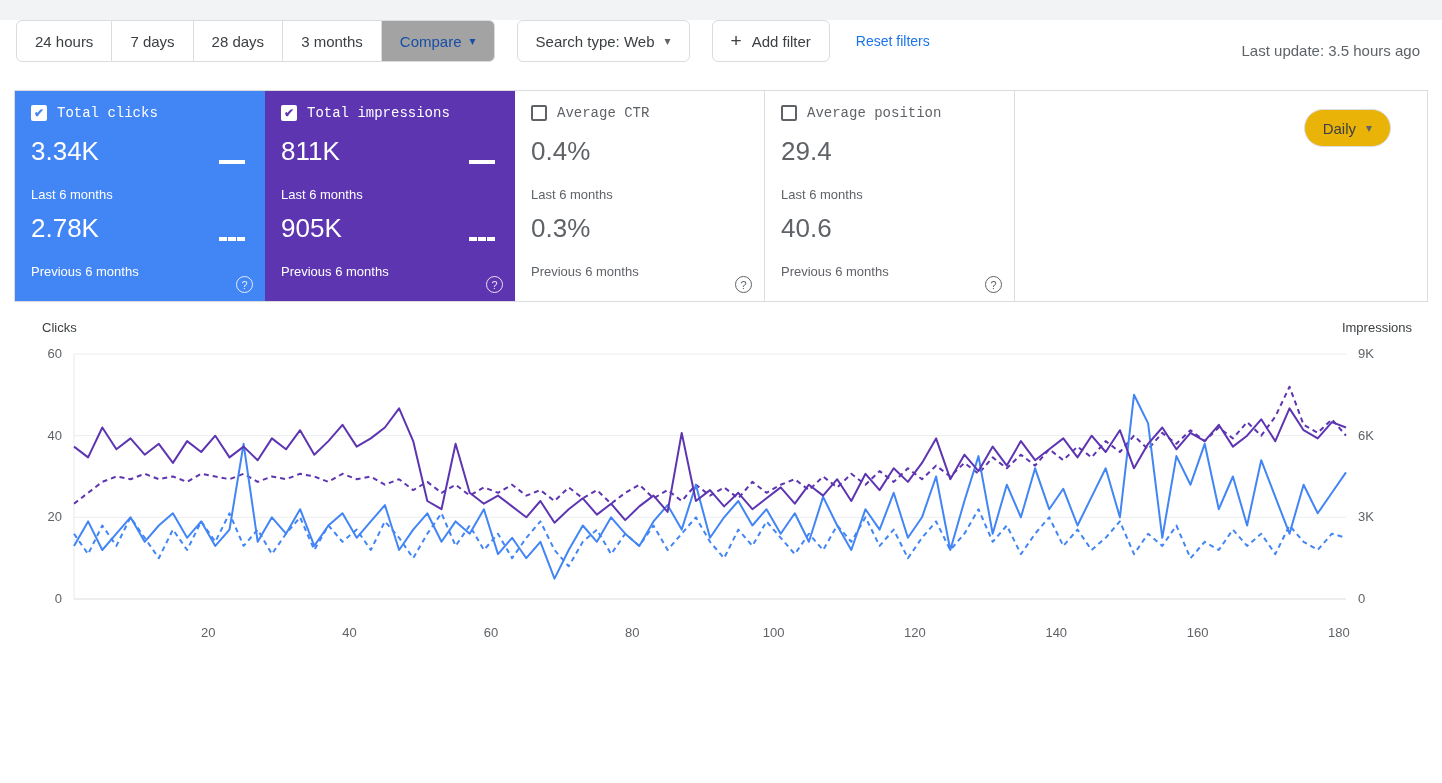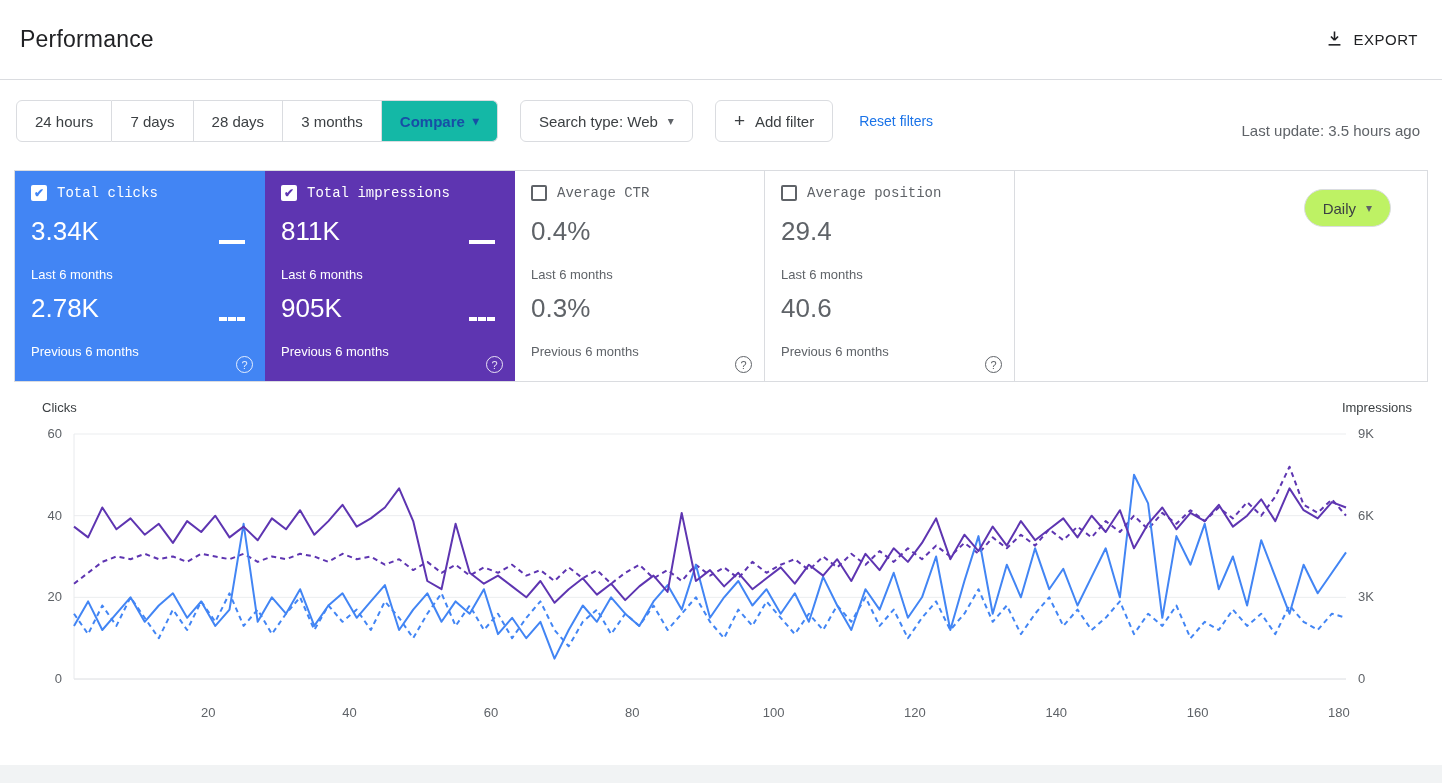--- a/index.html
+++ b/index.html
@@ -16,21 +16,21 @@
     font-family:inherit; }
 
   
   .toolbar { display:flex; align-items:center; margin:20px 16px 0 16px; gap:14px; }
   .range-group { display:flex; }
   .range-group button { height:42px; padding:12px 18px; background:#fff; border:1px solid #dadce0;
     border-left-width:0; font-size:15px; color:#3c4043; cursor:pointer; font-family:inherit;
     display:flex; align-items:center; gap:8px; }
   .range-group button:first-child { border-left-width:1px; border-radius:6px 0 0 6px; }
   .range-group button:last-child { border-radius:0 6px 6px 0; }
-  .range-group button.compare { background:#14b8a6; color:#174ea6; font-weight:700; }
+  .range-group button.compare { background:#a3a3a3; color:#174ea6; font-weight:400; }
   .caret { font-size:12px; line-height:1; }
   .caret.blue { color:#174ea6; }
   .caret.gray { color:#5f6368; }
   .chip { height:42px; padding:0 18px; background:#fff; border:1px solid #dadce0; border-radius:6px;
     font-size:15px; color:#3c4043; cursor:pointer; font-family:inherit; display:flex;
     align-items:center; gap:10px; margin-left:8px; }
   .chip .plus { font-size:19px; color:#3c4043; }
   .reset-link { color:#1a73e8; font-size:14px; text-decoration:none; cursor:pointer; margin-left:12px; }
   .last-update { margin-left:auto; color:#5f6368; font-size:15px; padding-right:6px;margin-top:18px; }
 
@@ -51,43 +51,31 @@
   .val { font-size:26px; font-weight:500; color:#5f6368; line-height:1.15; }
   .period { font-size:13px; color:#5f6368; margin-top:20px; }
   .mt { margin-top:12px; }
   .line-ic { width:26px; border-top:4px solid #fff; margin-top:-14px; }
   .line-ic.dashed { border-top-style:dashed; }
   .help { position:absolute; right:12px; bottom:8px; width:17px; height:17px; border-radius:50%;
     font-size:11px; display:flex; align-items:center; justify-content:center; cursor:pointer; }
   .help.light { color:rgba(255,255,255,.85); border:1.5px solid rgba(255,255,255,.85); }
   .help.dark { color:#5f6368; border:1.5px solid #5f6368; }
   .daily-btn { position:absolute; top:18px; right:36px; height:38px; padding:0 18px;
-    border:1px solid #dadce0; border-radius:19px; background:#bef264; font-size:15px; color:#3c4043;
+    border:1px solid #dadce0; border-radius:19px; background:#eab308; font-size:15px; color:#3c4043;
     font-family:inherit; display:flex; align-items:center; gap:10px; cursor:pointer; }
 
   
   .chart-wrap { margin:12px 16px 0 16px; }
 </style>
 </head>
 <body>
 
 <div class="page">
 
-  <header class="hdr">
-    <h1>Performance</h1>
-    <button class="export-btn">
-      <span>
-        <svg width="19" height="19" viewBox="0 0 24 24">
-          <path d="M12 3v11m0 0l-4.5-4.5M12 14l4.5-4.5" stroke="#202124" stroke-width="2" fill="none"></path>
-          <path d="M4.5 20h15" stroke="#202124" stroke-width="2"></path>
-        </svg>
-      </span>
-      <span>EXPORT</span>
-    </button>
-  </header>
 
   <div class="toolbar">
     <div class="range-group">
       <button>24 hours</button>
       <button>7 days</button>
       <button>28 days</button>
       <button>3 months</button>
       <button class="compare">
         <span>Compare</span>
         <span class="caret blue">▾</span>

